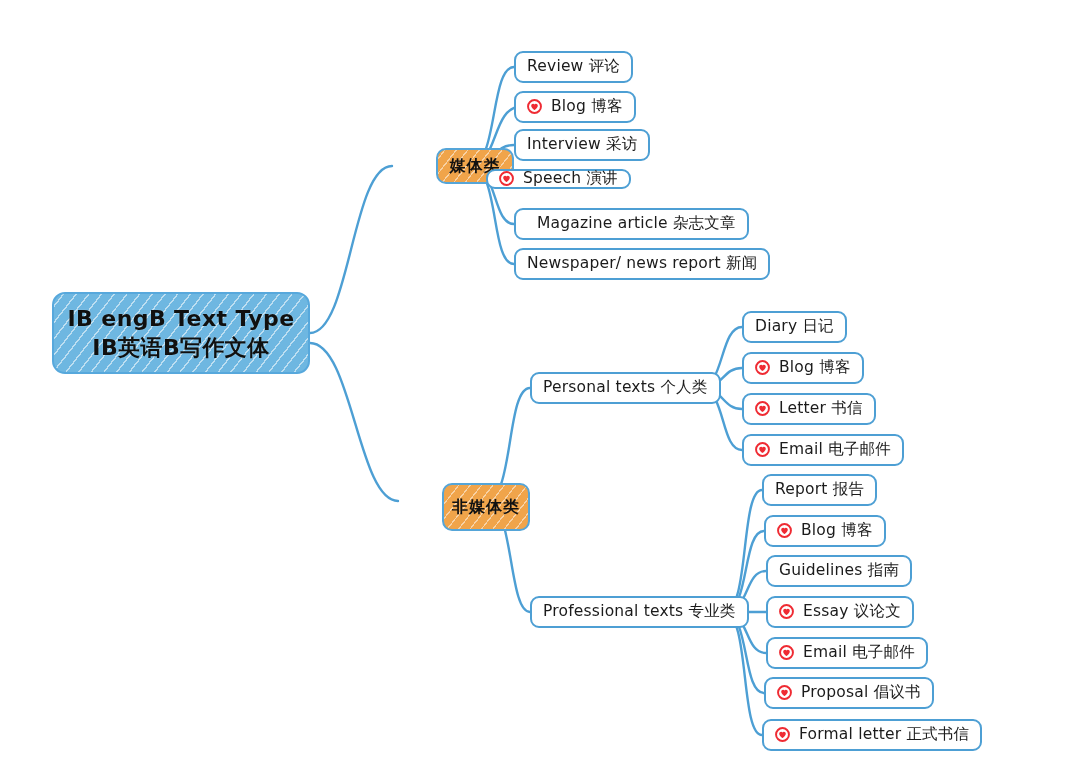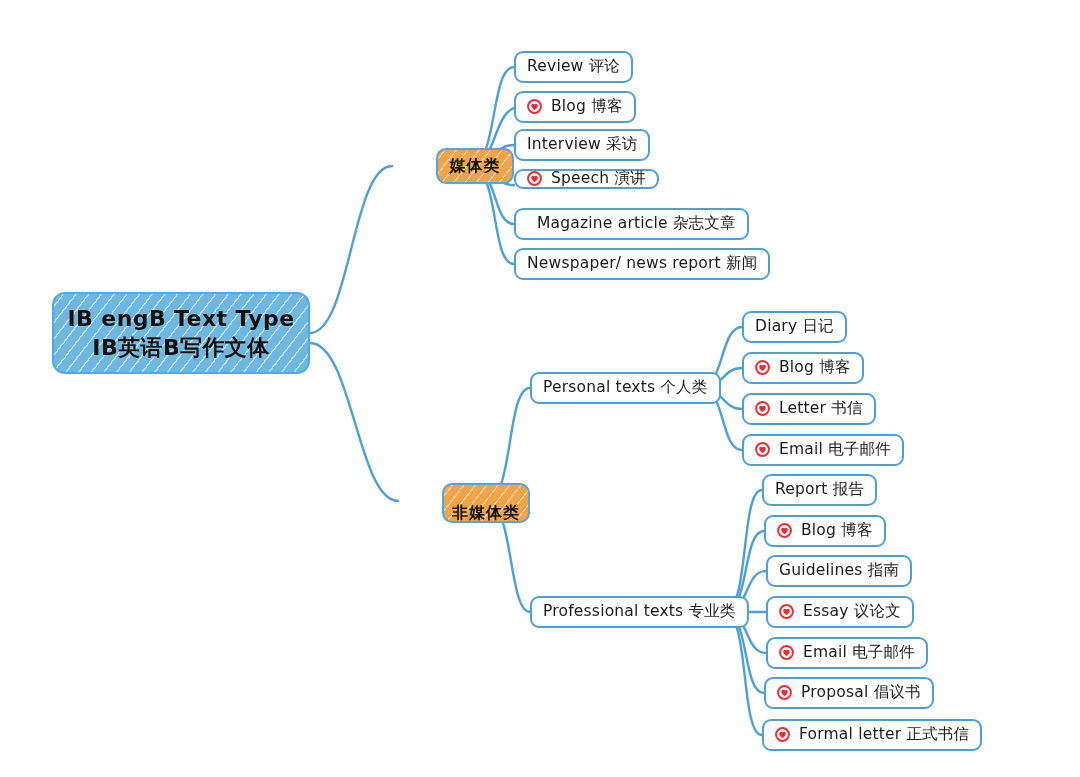--- a/index.html
+++ b/index.html
@@ -164,39 +164,39 @@
         <path d="M10 14.6 C10 14.6 5.6 11.8 5.6 8.9 C5.6 7.3 6.8 6.3 8.1 6.3 C9 6.3 9.7 6.8 10 7.4 C10.3 6.8 11 6.3 11.9 6.3 C13.2 6.3 14.4 7.3 14.4 8.9 C14.4 11.8 10 14.6 10 14.6 Z" fill="#ef2b33"></path>
       </svg>
     </span>
     <span class="label">Blog 博客</span>
   </div>
 
   <div class="node leaf" style="left:514px; top:129px; height:32px;">
     <span class="label">Interview 采访</span>
   </div>
 
-  <div class="node leaf" style="left:514px; top:169px; height:20px;">
+  <div class="node leaf" style="left:486px; top:169px; height:20px;">
     <span class="ico">
       <svg viewBox="0 0 20 20" width="15" height="15">
         <circle cx="10" cy="10" r="8.6" fill="none" stroke="#ef2b33" stroke-width="2.6"></circle>
         <path d="M10 14.6 C10 14.6 5.6 11.8 5.6 8.9 C5.6 7.3 6.8 6.3 8.1 6.3 C9 6.3 9.7 6.8 10 7.4 C10.3 6.8 11 6.3 11.9 6.3 C13.2 6.3 14.4 7.3 14.4 8.9 C14.4 11.8 10 14.6 10 14.6 Z" fill="#ef2b33"></path>
       </svg>
     </span>
     <span class="label">Speech 演讲</span>
   </div>
 
   <div class="node leaf" style="left:514px; top:208px; height:32px;padding-left:21px;">
     <span class="label">Magazine article 杂志文章</span>
   </div>
 
   <div class="node leaf" style="left:514px; top:248px; height:32px;">
     <span class="label">Newspaper/ news report 新闻</span>
   </div>
 
-  <div class="node cat" style="left:398px; top:483px; width:88px; height:40px;align-items:flex-end;">
+  <div class="node cat" style="left:398px; top:483px; width:88px; height:48px;">
     <span class="label">非媒体类</span>
   </div>
 
   <div class="node grp" style="left:530px; top:372px; height:32px;">
     <span class="label">Personal texts 个人类</span>
   </div>
 
   <div class="node leaf" style="left:742px; top:311px; height:32px;">
     <span class="label">Diary 日记</span>
   </div>

